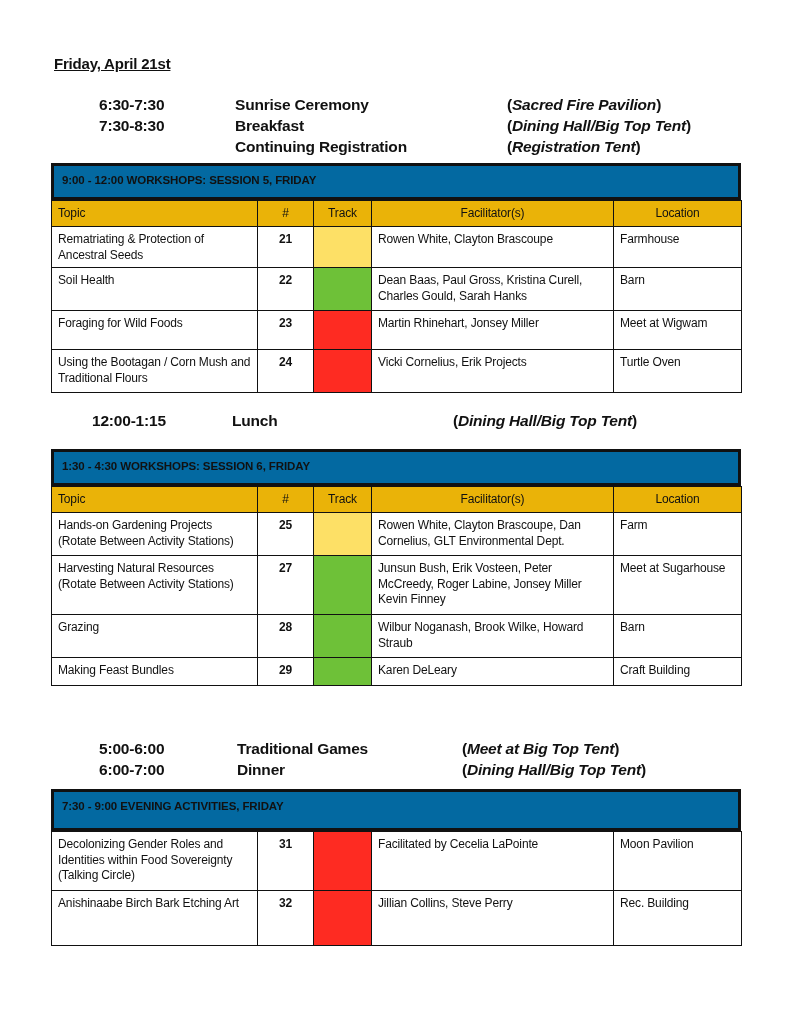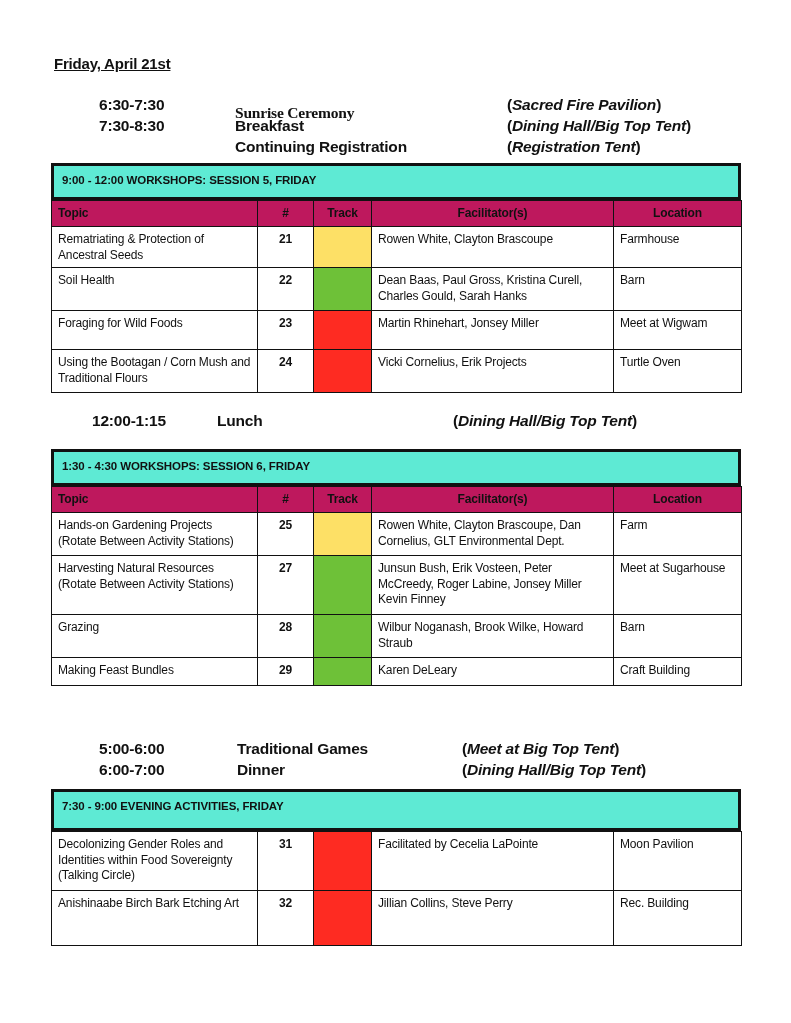--- a/index.html
+++ b/index.html
@@ -11,48 +11,48 @@
     position: absolute; left: 54px; top: 55px;
     font-size: 15px; font-weight: bold; text-decoration: underline;
     letter-spacing: -0.2px;
   }
   .sched { position: absolute; font-size: 15.5px; font-weight: bold; letter-spacing: -0.2px; }
   .sched .time, .sched .event, .sched .loc { position: absolute; white-space: nowrap; }
   .sched .loc i { font-style: italic; }
 
   .block { position: absolute; left: 51px; width: 690px; }
   .sess-head {
-    background: #5eead4; border: 3px solid #111; height: 37px; box-sizing: border-box;
+    background: #0369a1; border: 3px solid #111; height: 37px; box-sizing: border-box;
     font-size: 11.5px; font-weight: bold; padding: 8px 0 0 8px; letter-spacing: -0.1px;
   }
   table { border-collapse: collapse; width: 690px; table-layout: fixed; }
   td, th {
     border: 1.5px solid #111; font-size: 12px; vertical-align: top;
     padding: 5px 6px 4px 6px; line-height: 15.5px; text-align: left;
     font-weight: normal; letter-spacing: -0.15px;
   }
-  th { background: #be185d; font-weight: bold; height: 16px; padding: 5px 6px 4px 6px; margin-top: 36px; }
+  th { background: #eab308; font-weight: normal; height: 16px; padding: 5px 6px 4px 6px; margin-top: 36px; }
   th.c, td.c { text-align: center; }
   td.num { font-weight: bold; text-align: center; }
   td.track { padding: 0; }
   col.topic { width: 206px; }
   col.num { width: 56px; }
   col.track { width: 58px; }
   col.fac { width: 242px; }
   col.loc { width: 128px; }
 </style>
 </head>
 <body>
 
 <div class="day-title">Friday, April 21st</div>
 
 <div class="sched" style="left:0; top:96px;">
   <div>
     <span class="time" style="left:99px; top:0;text-align:right;">6:30-7:30</span>
-    <span class="event" style="left:235px; top:8px;font-family:Liberation Serif, serif;">Sunrise Ceremony</span>
+    <span class="event" style="left:235px; top:0;">Sunrise Ceremony</span>
     <span class="loc" style="left:507px; top:0;">(<i>Sacred Fire Pavilion</i>)</span>
   </div>
   <div>
     <span class="time" style="left:99px; top:21px;">7:30-8:30</span>
     <span class="event" style="left:235px; top:21px;">Breakfast</span>
     <span class="loc" style="left:507px; top:21px;">(<i>Dining Hall/Big Top Tent</i>)</span>
   </div>
   <div>
     <span class="event" style="left:235px; top:42px;">Continuing Registration</span>
     <span class="loc" style="left:507px; top:42px;">(<i>Registration Tent</i>)</span>
@@ -106,21 +106,21 @@
           <td class="track" style="background: rgb(254, 43, 34);"></td>
           <td>Vicki Cornelius, Erik Projects</td>
           <td>Turtle Oven</td>
         </tr>
       </tbody>
   </table>
 </div>
 
 <div class="sched" style="left:0; top:412px;">
   <span class="time" style="left:92px; top:0;">12:00-1:15</span>
-  <span class="event" style="left:217px; top:0;">Lunch</span>
+  <span class="event" style="left:232px; top:0;">Lunch</span>
   <span class="loc" style="left:453px; top:0;">(<i>Dining Hall/Big Top Tent</i>)</span>
 </div>
 
 <div class="block" style="top:449px;">
   <div class="sess-head">1:30 - 4:30 WORKSHOPS: SESSION 6, FRIDAY</div>
   <table>
     <colgroup>
         <col class="topic">
         <col class="num">
         <col class="track">

